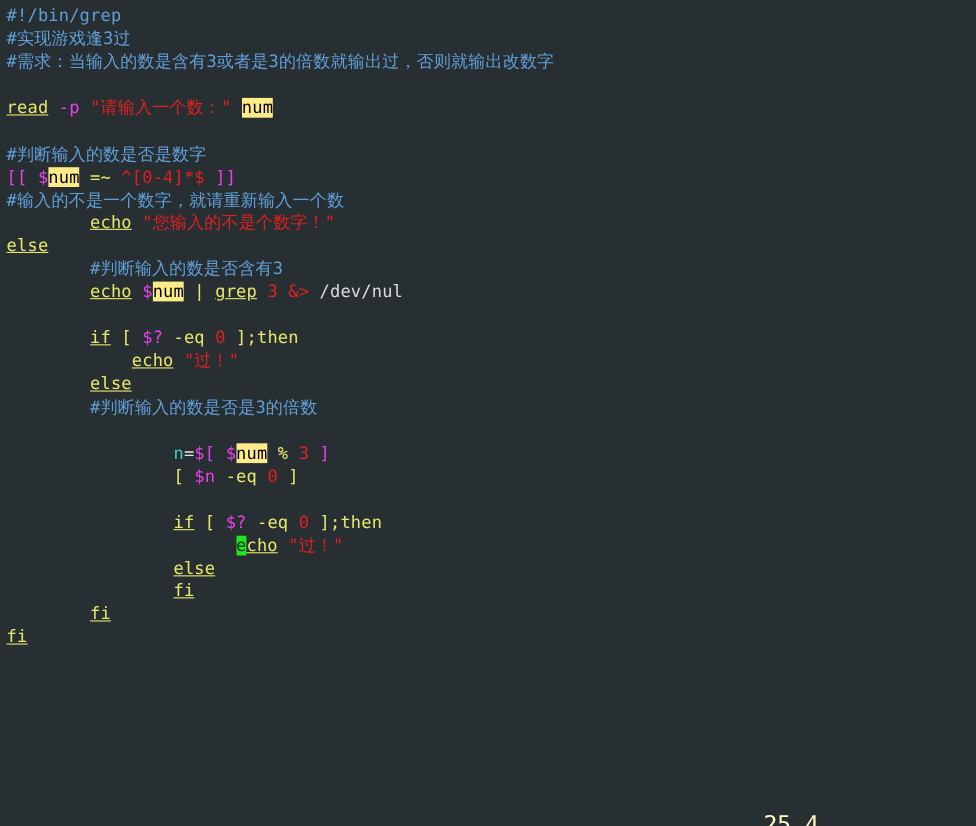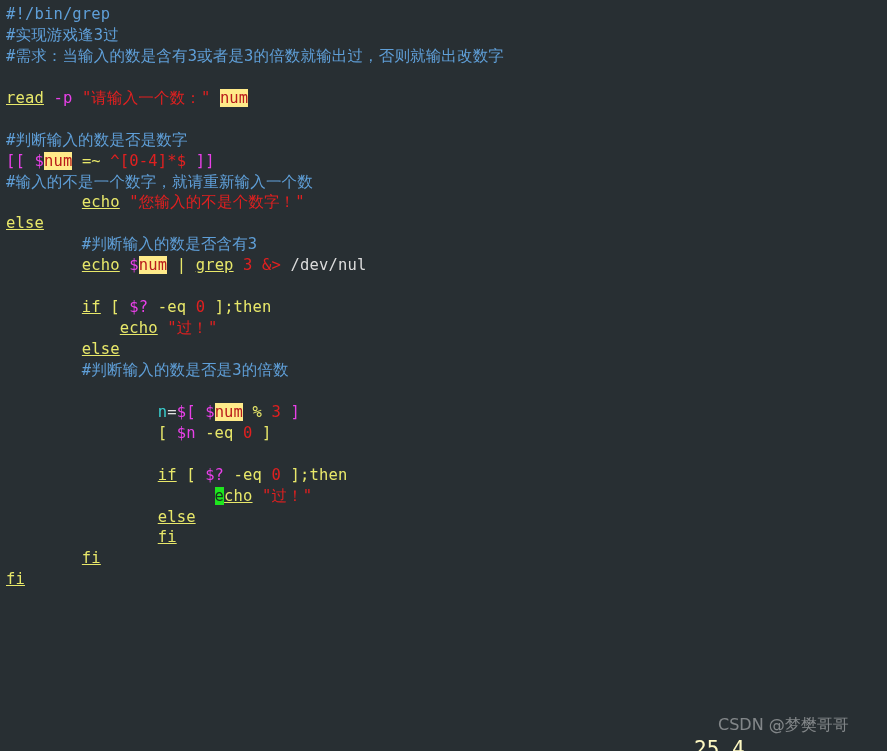--- a/index.html
+++ b/index.html
@@ -35,21 +35,21 @@
   .yel    { color: #e8e86a; }
   .str    { color: #e02020; }
   .num    { color: #e02020; }
   .var    { color: #e840e8; }
   .brk    { color: #e840e8; }
   .plain  { color: #e0e0e0; }
   .teal   { color: #3ad0d0; }
   .white  { color: #dcdcdc; text-align: right; }
   .hl {
     background: #ffeb8a;
-    color: #b91c1c;
+    color: #000000;
   }
   .cursor {
     background: #1ee61e;
     color: #16301c;
   }
   
   #ruler {
     position: absolute;
     left: 0;
     top: 713px;
@@ -137,15 +137,14 @@
 
   <div class="line">        <span class="kw">fi</span></div>
 
   <div class="line"><span class="kw">fi</span></div>
 
   <div id="ruler">
     <span class="pos">25,4</span>
     
   </div>
 
-  <div id="watermark">CSDN @梦樊哥哥</div>
 
 </div>
 
 </body></html>

